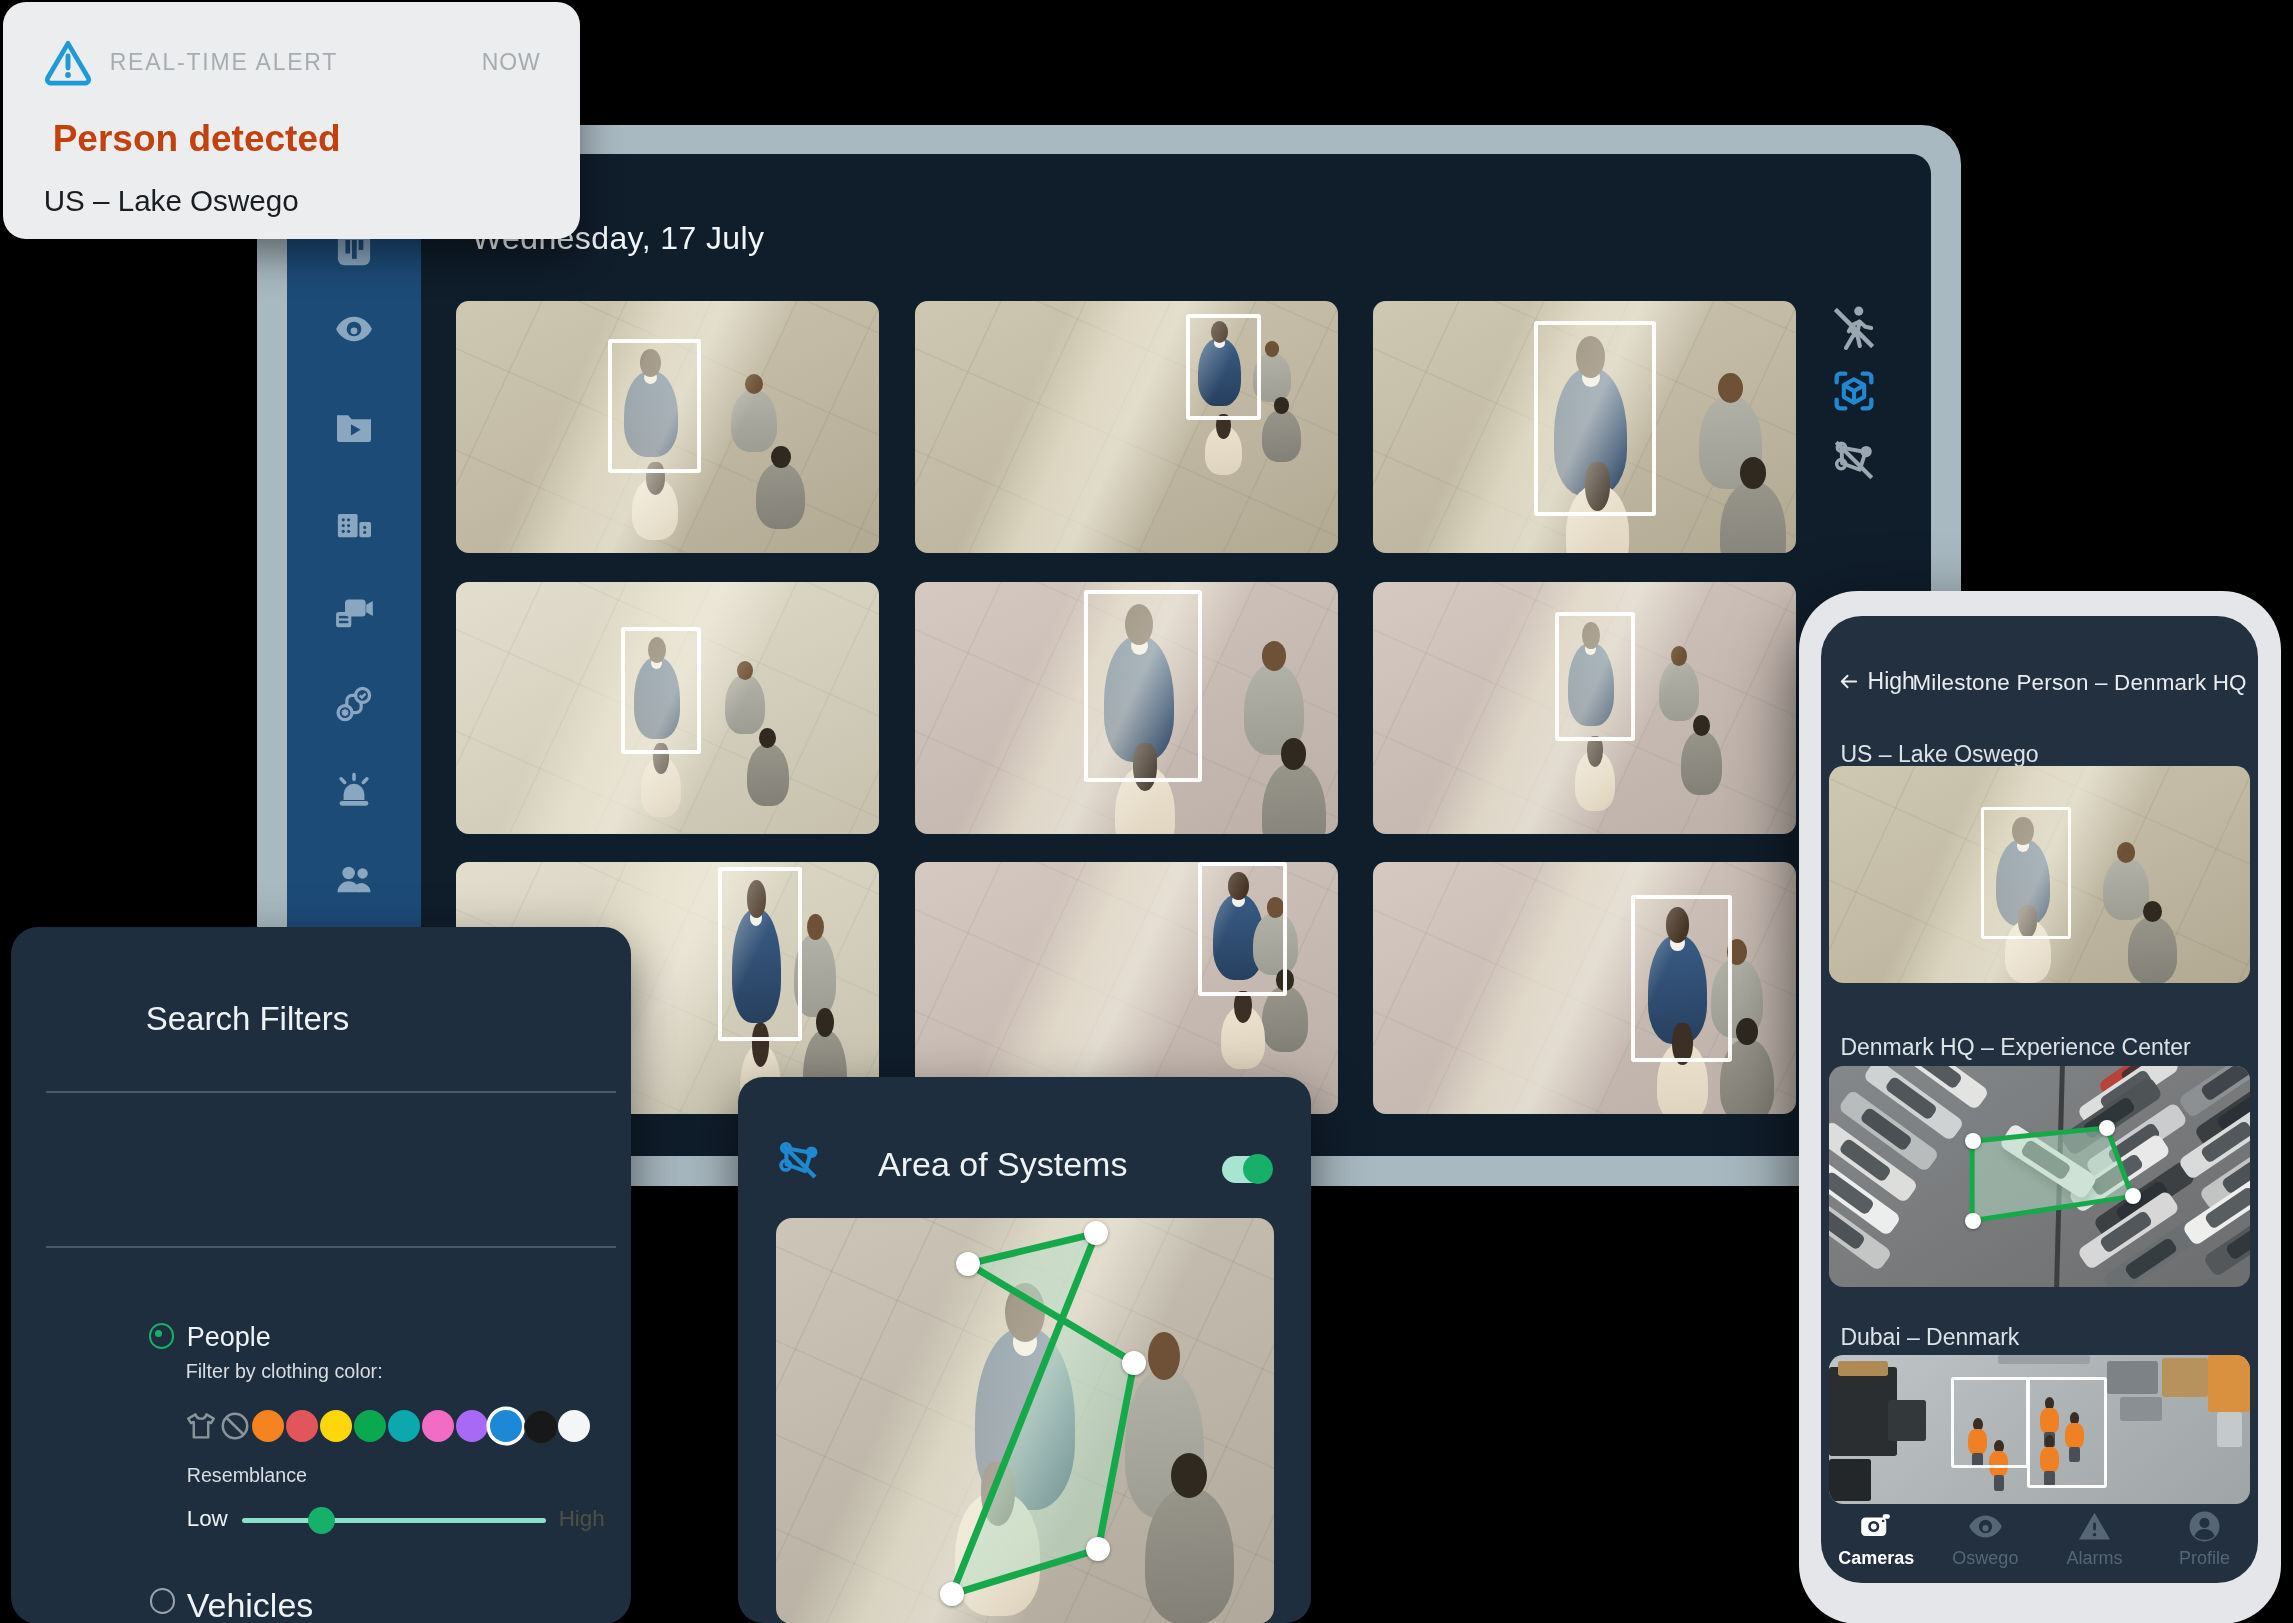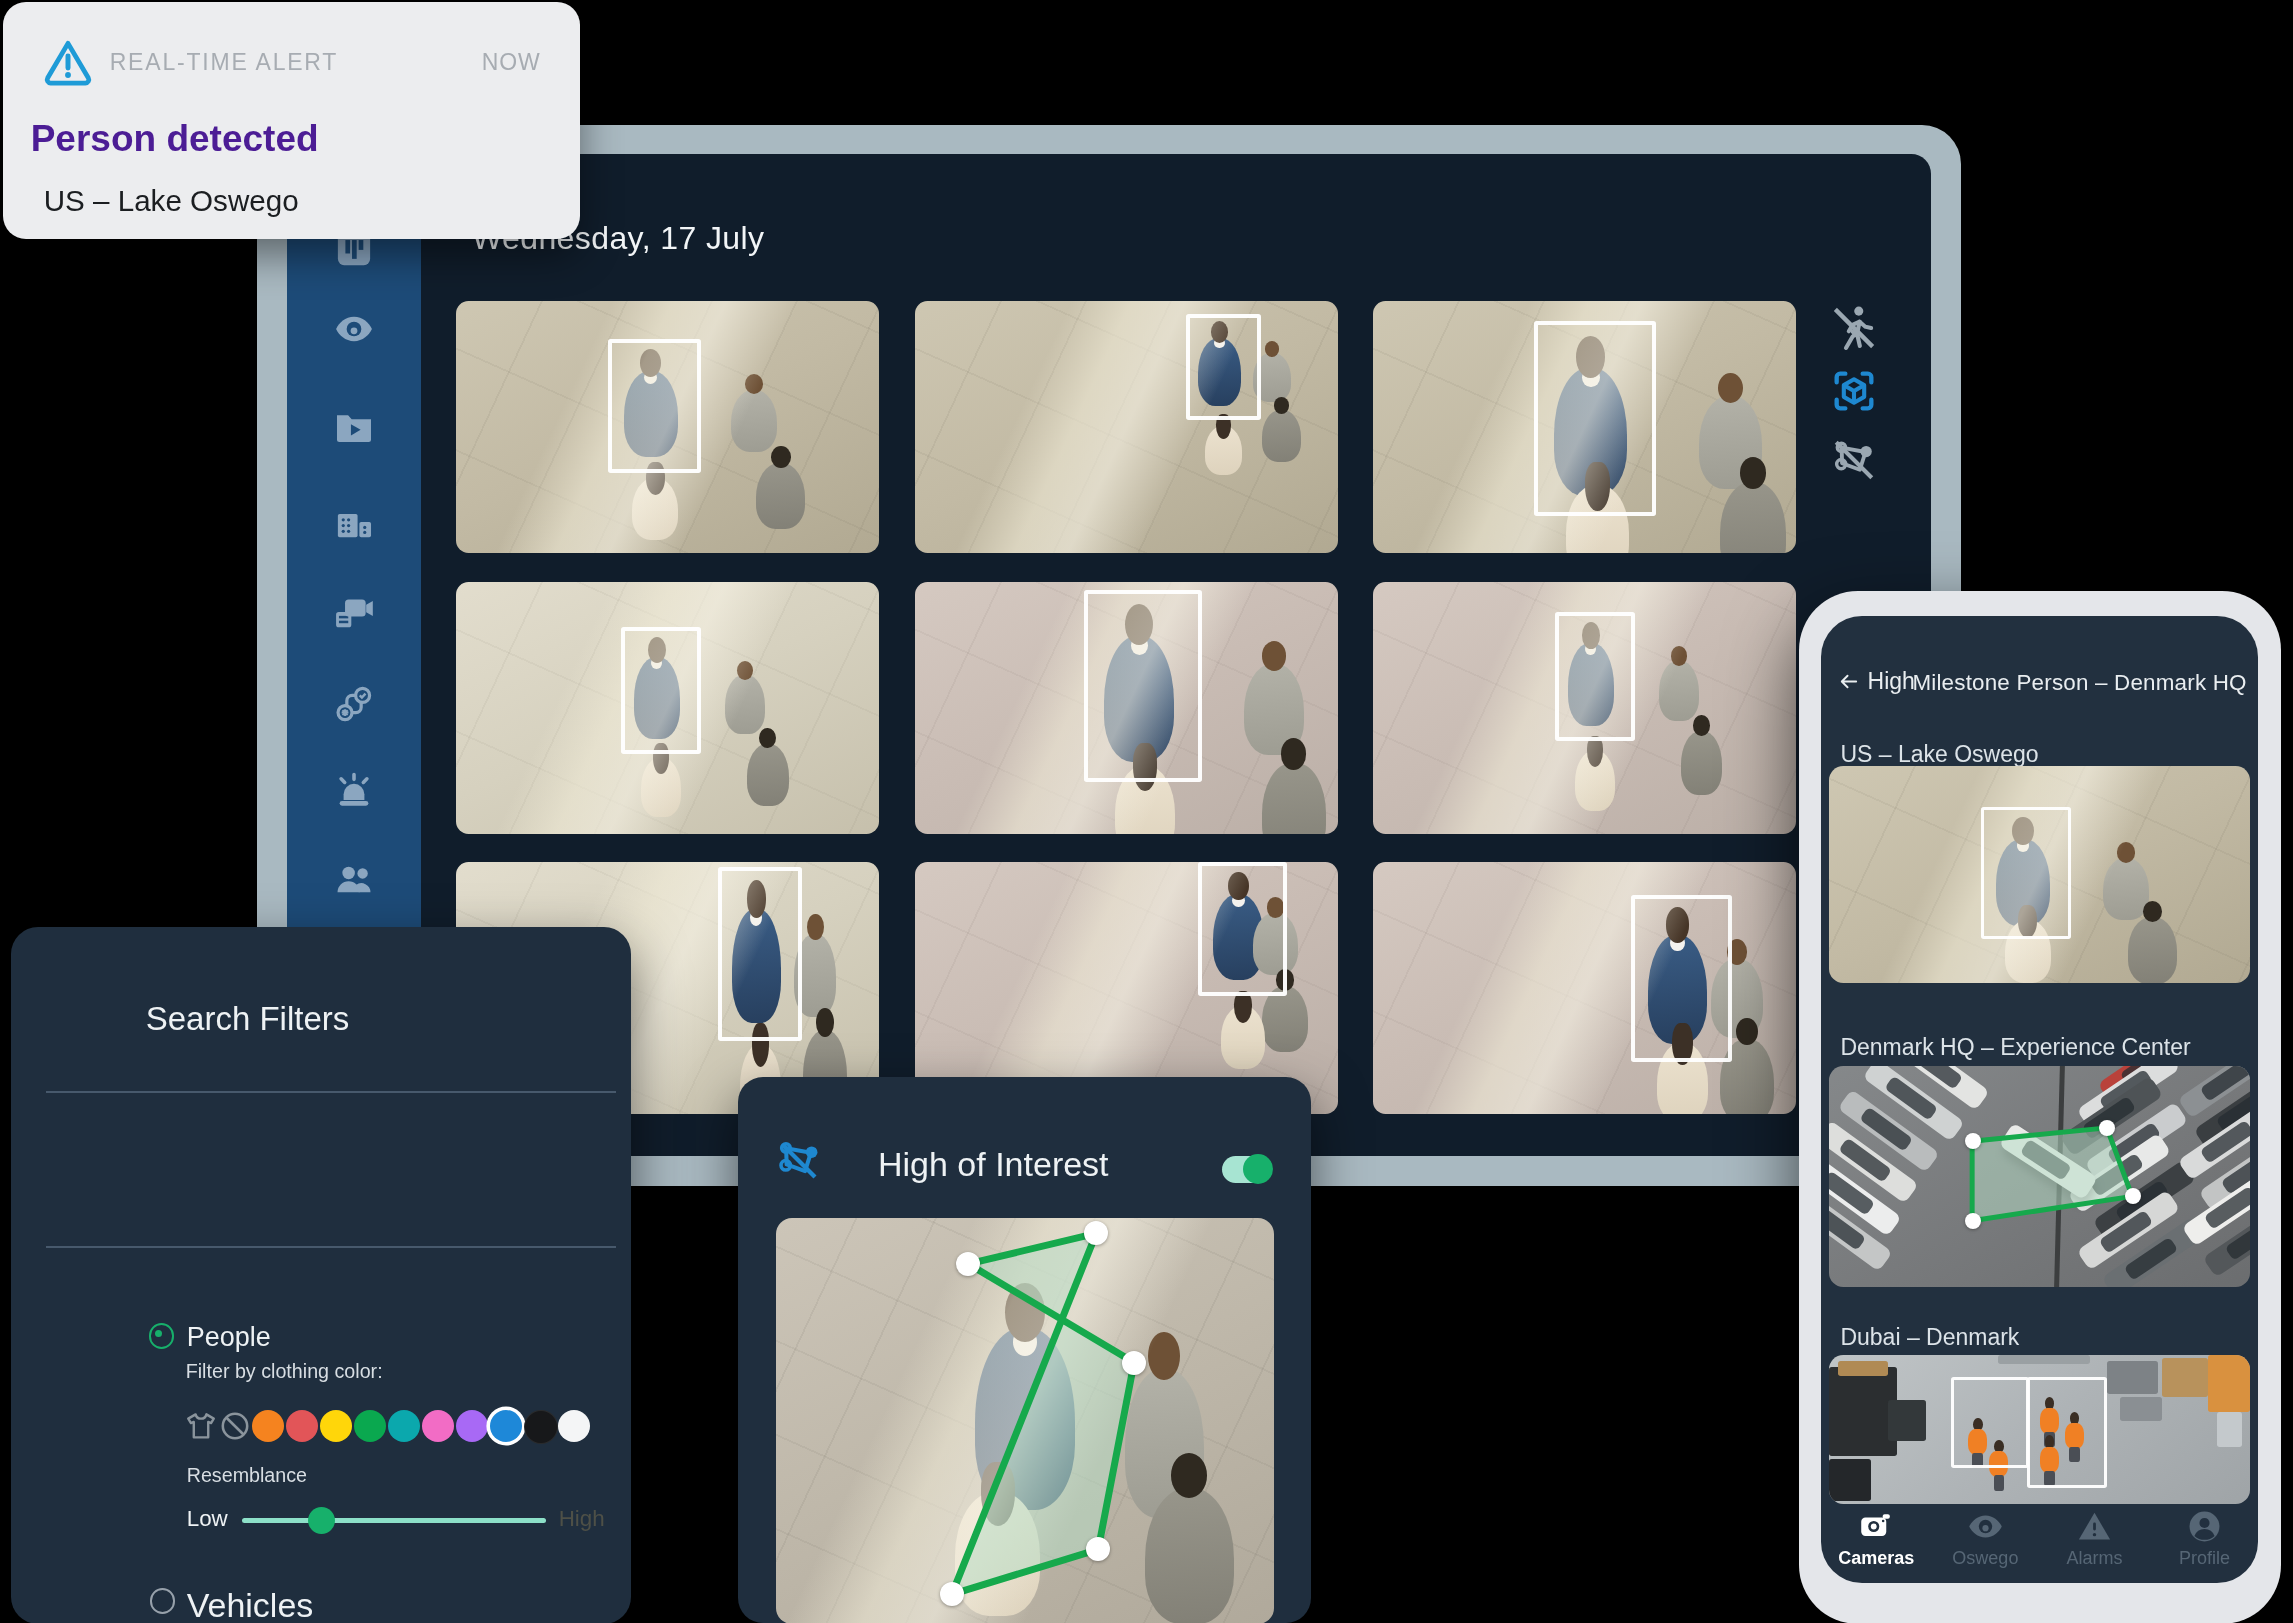--- a/index.html
+++ b/index.html
@@ -56,21 +56,21 @@
   .handle{position:absolute;background:#fff;border-radius:50%;transform:translate(-50%,-50%);z-index:3;
           box-shadow:0 0.9px 3.6px rgba(0,0,0,.35);cursor:grab;}
   
   .rail-icon{position:absolute;left:1541px;width:52px;height:52px;cursor:pointer;}
   
   #alert-card{left:2.7px;top:1.8px;width:577px;height:237px;background:#ecedef;border-radius:23px;z-index:40;
               box-shadow:0 16px 40px rgba(0,0,0,.45);}
   #alert-tri{left:39px;top:34px;width:52px;height:52px;}
   #alert-badge{left:107px;top:47px;font-size:23px;letter-spacing:1.8px;color:#a7acb2;font-weight:400;}
   #alert-now{right:39px;top:47px;font-size:23px;letter-spacing:0.9px;color:#a7acb2;}
-  #alert-title{left:28px;top:116px;font-size:37px;font-weight:700;color:#4c1d95;}
+  #alert-title{left:50px;top:116px;font-size:37px;font-weight:700;color:#c2410c;}
   #alert-loc{left:41px;top:182px;font-size:29.6px;color:#1b1e21;}
   
   #filters{left:10.7px;top:927px;width:620px;height:697px;background:#1f2e3e;border-radius:27px;z-index:30;
            box-shadow:0 21.5px 54px rgba(0,0,0,.55);color:#eef2f4;}
   #filters .divider{position:absolute;left:35px;width:570px;height:1.8px;background:#47596c;}
   #f-title{left:135px;top:73px;font-size:33px;font-weight:500;}
   #f-motion-row,#f-objects-row{position:absolute;left:0;width:100%;height:99px;cursor:pointer;}
   .f-row-label{position:absolute;left:135px;font-size:34px;font-weight:500;}
   .radio{position:absolute;width:21.5px;height:21.5px;border-radius:50%;cursor:pointer;}
   .radio.sel{border:2.7px solid #17b06b;}
@@ -421,21 +421,21 @@
   </div>
 
   <div id="aoi" class="abs">
     <div id="aoi-icon" class="abs"><svg viewBox="0 0 24 24" width="100%" height="100%">
           <path d="M6.3 6.3l11 2-2.6 8.2-8.2-3z" fill="none" stroke="#1E88D0" stroke-width="1.8" stroke-linejoin="round"></path>
           <circle cx="17.6" cy="8.1" r="2.6" fill="#1E88D0"></circle>
           <circle cx="6.2" cy="6.2" r="1.9" fill="none" stroke="#1E88D0" stroke-width="1.6"></circle>
           <circle cx="6.1" cy="13.9" r="2.1" fill="none" stroke="#1E88D0" stroke-width="1.6"></circle>
           <path d="M4.9 4.9l14.2 14.2" stroke="#1E88D0" stroke-width="1.9"></path>
         </svg></div>
-    <div id="aoi-title" class="abs txt">High of Interest</div>
+    <div id="aoi-title" class="abs txt">Area of Systems</div>
     <div id="aoi-toggle" class="abs">
         <div id="aoi-knob"></div>
       </div>
     <div id="aoi-img" class="abs scene-lobby v-g">
         <div class="person" style="left: 40%; top: 16%; width: 20%; height: 56%;">
           <div class="p-body" style="background: linear-gradient(175deg, rgb(58, 93, 134), rgb(39, 63, 94));"></div>
           <div class="p-collar"></div>
           <div class="p-head" style="background: rgb(70, 53, 39);"></div>
         </div>
         <div class="person" style="left: 36%; top: 60%; width: 17%; height: 38%;">

